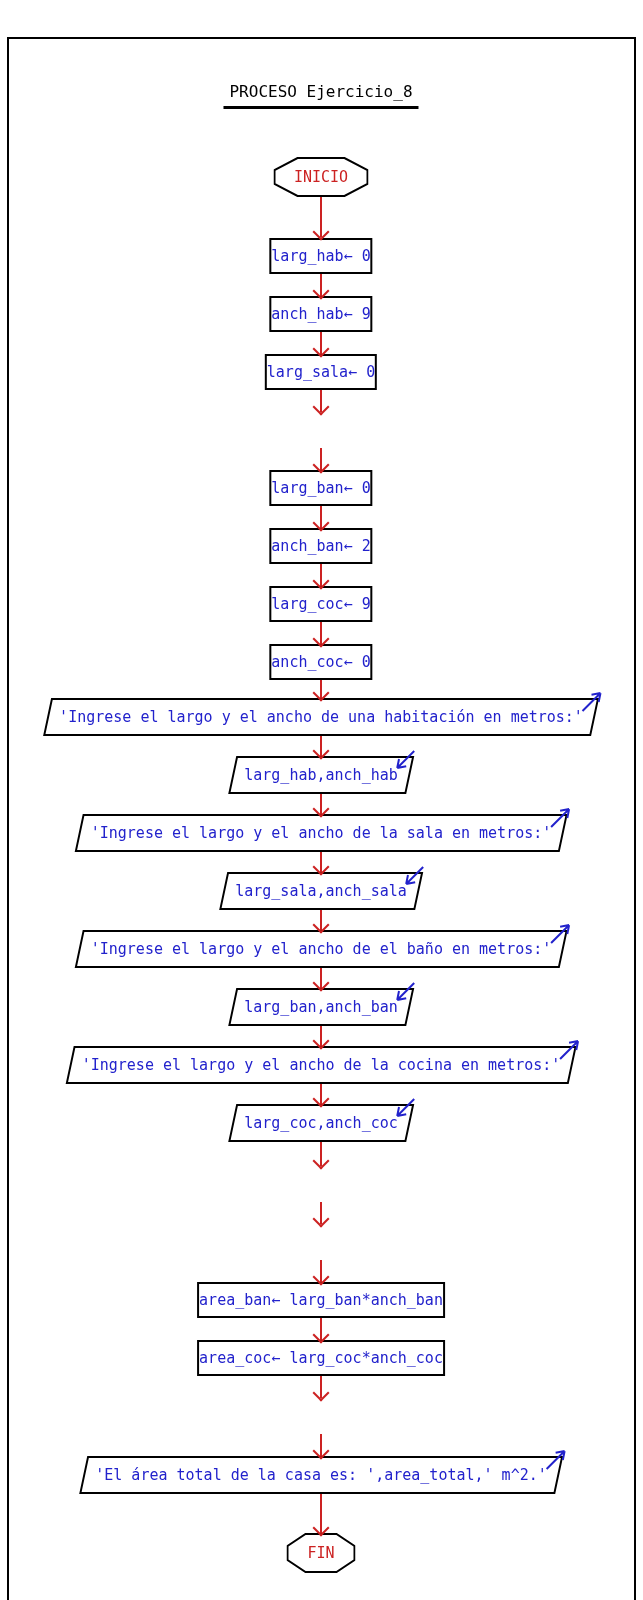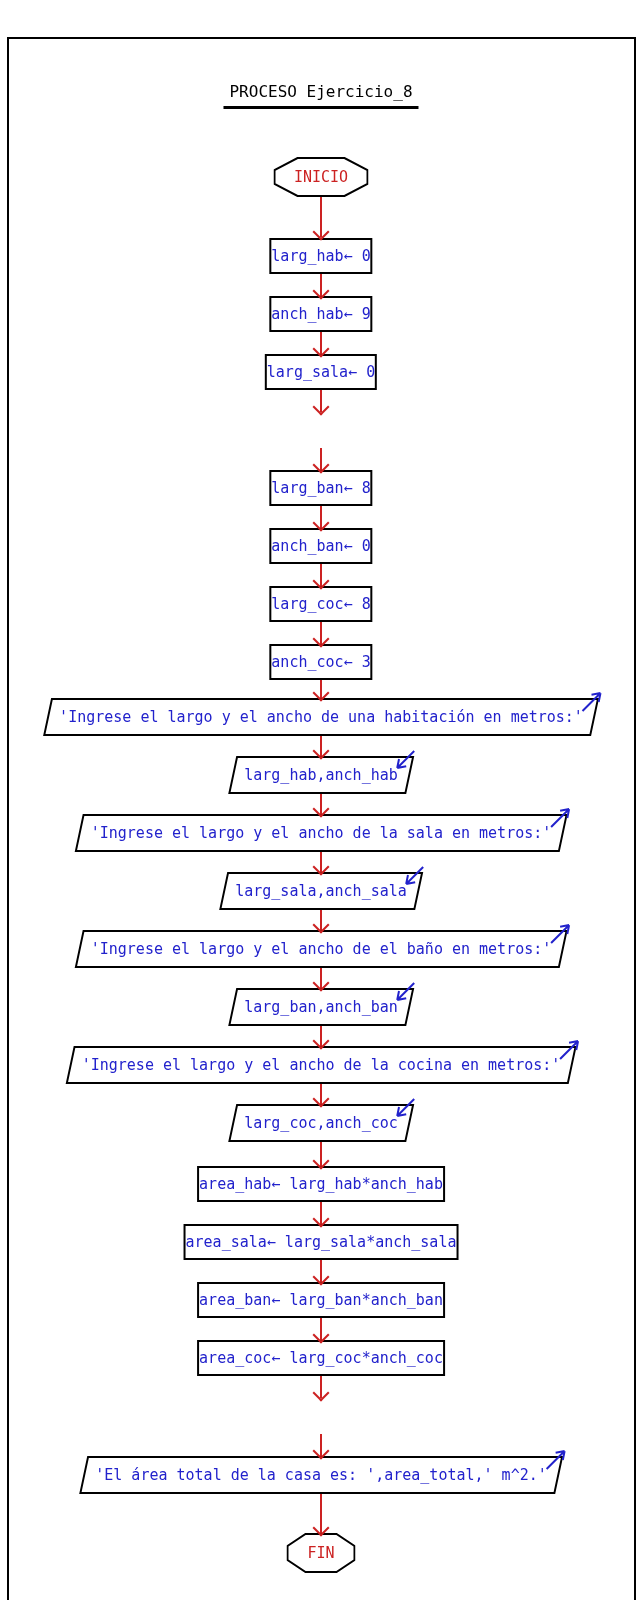--- a/index.html
+++ b/index.html
@@ -59,24 +59,24 @@
   <div class="node terminal" style="top:127px;width:95px;height:40px">
     <svg class="term-shape" viewBox="0 0 95 40" preserveAspectRatio="none">
       <polygon points="24,1 71,1 94,13 94,27 71,39 24,39 1,27 1,13" fill="#ffffff" stroke="#000000" stroke-width="2"></polygon>
     </svg>
     <span class="term-label">INICIO</span>
   </div>
 
   <div class="node rect" style="top:208px">larg_hab← 0</div>
   <div class="node rect" style="top:266px">anch_hab← 9</div>
   <div class="node rect" style="top:324px">larg_sala← 0</div>
-  <div class="node rect" style="top:440px">larg_ban← 8</div>
-  <div class="node rect" style="top:498px">anch_ban← 0</div>
-  <div class="node rect" style="top:556px">larg_coc← 8</div>
-  <div class="node rect" style="top:614px">anch_coc← 3</div>
+  <div class="node rect" style="top:440px">larg_ban← 0</div>
+  <div class="node rect" style="top:498px">anch_ban← 2</div>
+  <div class="node rect" style="top:556px">larg_coc← 9</div>
+  <div class="node rect" style="top:614px">anch_coc← 0</div>
 
   <div class="node io out" style="top:668px">
     <span class="io-text">'Ingrese el largo y el ancho de una habitación en metros:'</span>
     <svg class="io-icon" viewBox="0 0 26 26">
       <path d="M4 23 L22 5 M22 5 L13 6.8 M22 5 L20.2 14" fill="none" stroke="#2222cc" stroke-width="2"></path>
     </svg>
   </div>
   <div class="node io in" style="top:726px">
     <span class="io-text">larg_hab,anch_hab</span>
     <svg class="io-icon" viewBox="0 0 26 26">
@@ -116,22 +116,20 @@
       <path d="M4 23 L22 5 M22 5 L13 6.8 M22 5 L20.2 14" fill="none" stroke="#2222cc" stroke-width="2"></path>
     </svg>
   </div>
   <div class="node io in" style="top:1074px">
     <span class="io-text">larg_coc,anch_coc</span>
     <svg class="io-icon" viewBox="0 0 26 26">
       <path d="M23 3 L6 20 M6 20 L15 18.2 M6 20 L7.8 11" fill="none" stroke="#2222cc" stroke-width="2"></path>
     </svg>
   </div>
 
-  <div class="node rect" style="top:1136px">area_hab← larg_hab*anch_hab</div>
-  <div class="node rect" style="top:1194px">area_sala← larg_sala*anch_sala</div>
   <div class="node rect" style="top:1310px">area_coc← larg_coc*anch_coc</div>
   <div class="node rect" style="top:1252px">area_ban← larg_ban*anch_ban</div>
 
   <div class="node io out" style="top:1426px">
     <span class="io-text">'El área total de la casa es: ',area_total,' m^2.'</span>
     <svg class="io-icon" viewBox="0 0 26 26">
       <path d="M4 23 L22 5 M22 5 L13 6.8 M22 5 L20.2 14" fill="none" stroke="#2222cc" stroke-width="2"></path>
     </svg>
   </div>
 

